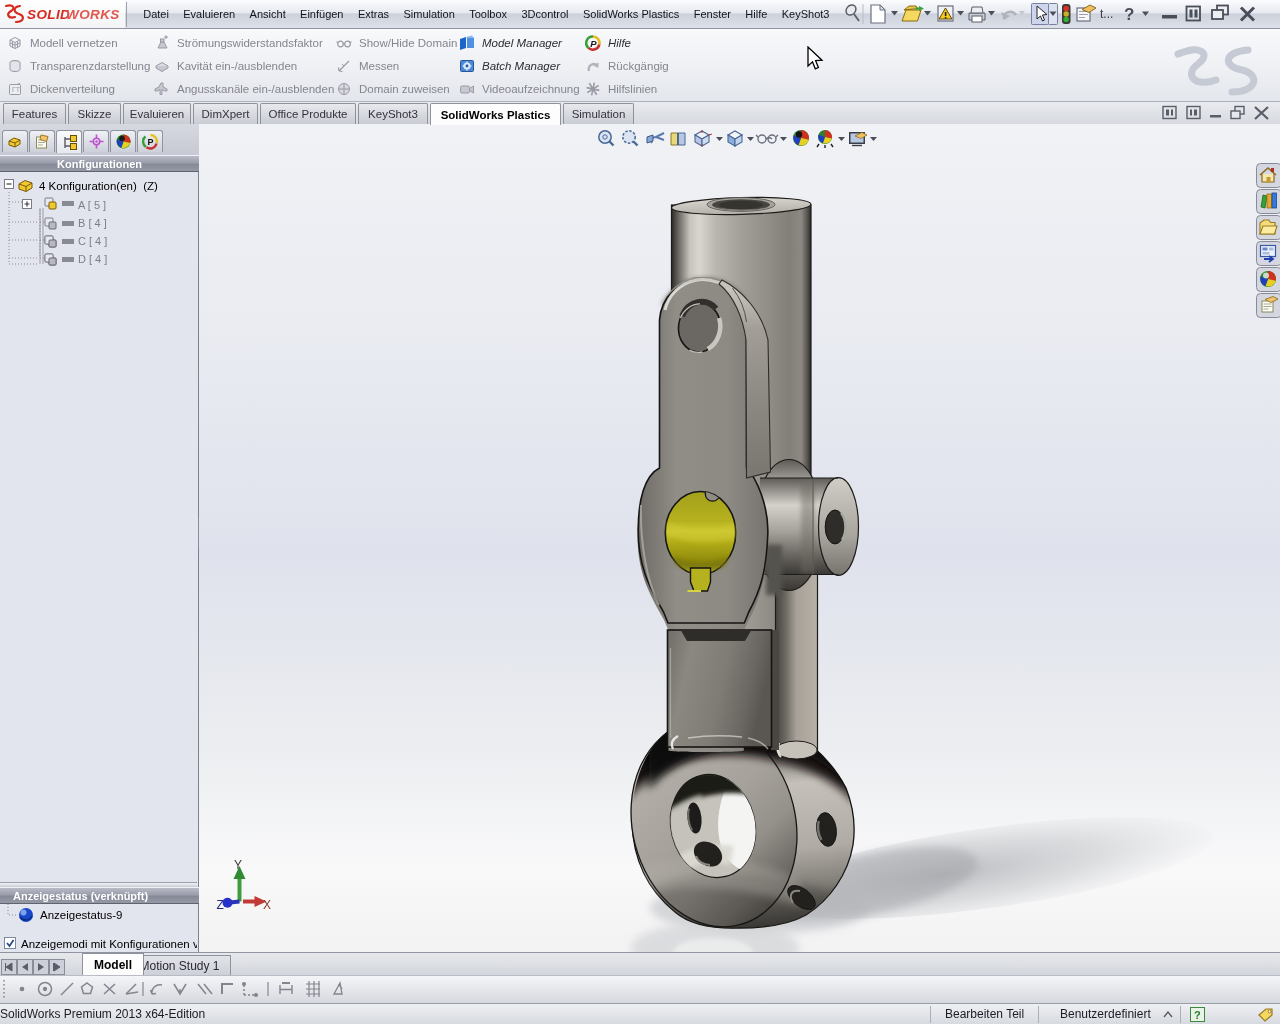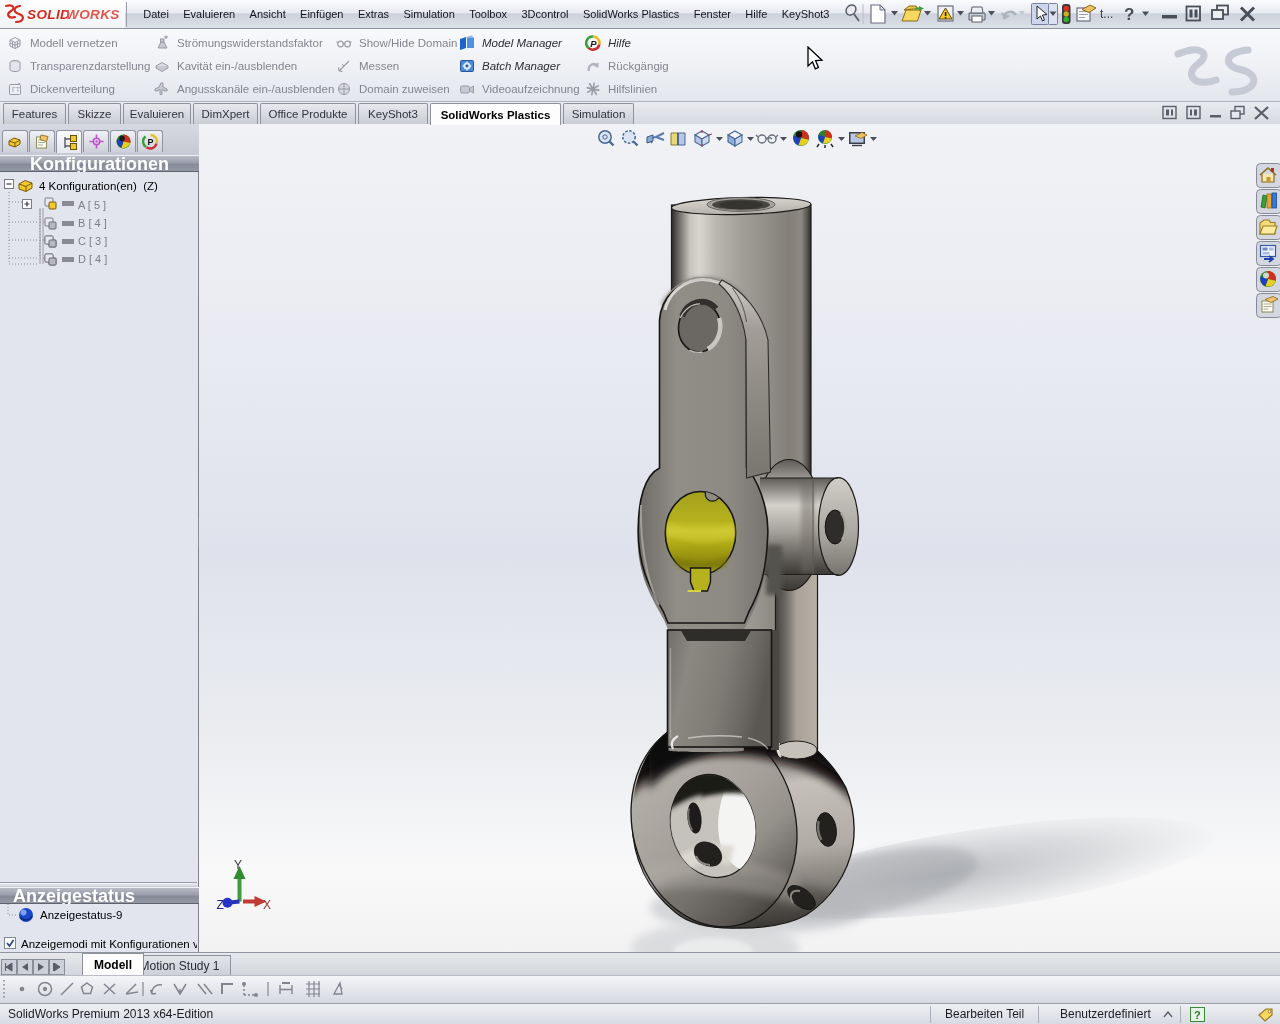--- a/index.html
+++ b/index.html
@@ -32,21 +32,21 @@
   
   #lpanel{left:0;top:124px;width:199px;height:828px;background:#e3e5ee;border-right:1px solid #7e828c;}
   #ptabs{left:0;top:130px;width:199px;height:23px;}
   .ptab{position:absolute;top:0;width:26px;height:22px;background:linear-gradient(#f0f1f5,#cdd0d9);
     border:1px solid #9094a0;border-bottom:none;border-radius:3px 3px 0 0;
     display:flex;align-items:center;justify-content:center;}
   .ptab.act{background:linear-gradient(#fafbfc,#e6e8ef);height:23px;}
   .phdr{position:absolute;left:0;width:199px;height:17px;
     background:linear-gradient(#b9bcc6 0%,#9b9eab 45%,#868a98 55%,#9599a6 100%);
     border-top:1px solid #f0f1f4;border-bottom:1px solid #5f6370;
-    color:#fff;font-weight:bold;font-size:18px;text-align:center;line-height:16px;}
+    color:#fff;font-weight:bold;font-size:11px;text-align:center;line-height:16px;}
   .trow{position:absolute;font-size:11px;color:#000;display:flex;align-items:center;}
   .gray{color:#7d7d89;}
   
   #mtabrow{left:0;top:952px;width:1280px;height:23px;background:linear-gradient(#e6e8ec,#d3d6dc);border-top:1px solid #9094a0;}
   #sketchbar{left:0;top:975px;width:1280px;height:28px;background:linear-gradient(#f4f5f7 0%,#e2e4e9 60%,#d5d8de 100%);border-top:1px solid #b9bcc4;}
   #statusbar{left:0;top:1003px;width:1280px;height:21px;background:linear-gradient(#eff0f3,#d7dae0);border-top:1px solid #9a9ea8;
     font-size:12px;color:#1c1c24;display:flex;align-items:center;}
 </style>
 </head>
 <body>
@@ -354,21 +354,21 @@
       </g>
     <g transform="translate(0,56)">
         <rect x="45" y="26" width="8" height="8" rx="1" fill="#e8e8ee" stroke="#7a7a88"></rect>
         <rect x="49" y="30" width="7" height="7" rx="1" fill="#b8b8c2" stroke="#6a6a78"></rect>
         <rect x="62" y="29" width="12" height="5" fill="#8a8a96"></rect>
       </g>
   </svg>
   <div class="trow" style="left:39px;top:178px;height:15px;font-size:11.5px">4 Konfiguration(en)&nbsp;&nbsp;(Z)</div>
   <div class="trow gray" style="left:78px;top:197px;height:15px">A [ 5 ]</div>
   <div class="trow gray" style="left:78px;top:215px;height:15px">B [ 4 ]</div>
-  <div class="trow gray" style="left:78px;top:233px;height:15px">C [ 3 ]</div>
+  <div class="trow gray" style="left:78px;top:233px;height:15px">C [ 4 ]</div>
   <div class="trow gray" style="left:78px;top:251px;height:15px">D [ 4 ]</div>
   <svg class="abs" style="left:0;top:210px" width="80" height="60" viewBox="0 0 80 60">
     <g stroke="#8a8a96" stroke-width="1" stroke-dasharray="1,2" fill="none">
         <path d="M40,0 v48 M40,12 h5 M40,30 h5 M40,48 h5"></path>
       </g>
     <g>
         <rect x="45" y="8" width="8" height="8" rx="1" fill="#e8e8ee" stroke="#7a7a88"></rect>
         <rect x="49" y="12" width="7" height="7" rx="1" fill="#b8b8c2" stroke="#6a6a78"></rect>
         <rect x="62" y="11" width="12" height="5" fill="#8a8a96"></rect>
       </g>
@@ -779,21 +779,21 @@
           <circle cx="256" cy="19" r="1.3" fill="#84848e"></circle>
         <path d="M268,6 v14" stroke="#9a9aa4"></path>
         <path d="M280,9 v9 m12,-9 v9 m-12,-4.5 h12" stroke-width="1.4"></path>
         <path d="M282,7 h8" stroke-width="2"></path>
         <path d="M306,8 h14 M306,13 h14 M306,18 h14 M309,5 v16 M314,5 v16 M319,5 v16" stroke-width="1.2"></path>
         <path d="M334,18 l6,-11 2,11 z M342,13 a6,6 0 0 0 -4,-4" stroke-width="1.3"></path>
       </g>
     </svg>
   </div>
   <div id="statusbar" class="abs">
-    <span style="margin-left:8px">SolidWorks Premium 2013 x64-Edition</span>
+    <span style="margin-left:0">SolidWorks Premium 2013 x64-Edition</span>
     <span style="position:absolute;left:930px;top:2px;width:1px;height:17px;background:#aaaeb8"></span>
     <span style="position:absolute;left:945px">Bearbeiten Teil</span>
     <span style="position:absolute;left:1038px;top:2px;width:1px;height:17px;background:#aaaeb8"></span>
     <span style="position:absolute;left:1060px">Benutzerdefiniert</span>
     <svg style="position:absolute;left:1163px;top:7px" width="10" height="7" viewBox="0 0 10 7">
         <path d="M1,6 l4,-5 4,5" fill="none" stroke="#5a5e68" stroke-width="1.4"></path>
       </svg>
     <span style="position:absolute;left:1180px;top:2px;width:1px;height:17px;background:#aaaeb8"></span>
     <svg style="position:absolute;left:1190px;top:3px" width="15" height="15" viewBox="0 0 15 15">
         <rect x="0.5" y="0.5" width="14" height="14" fill="#e8f4e8" stroke="#3a8a3a"></rect>

